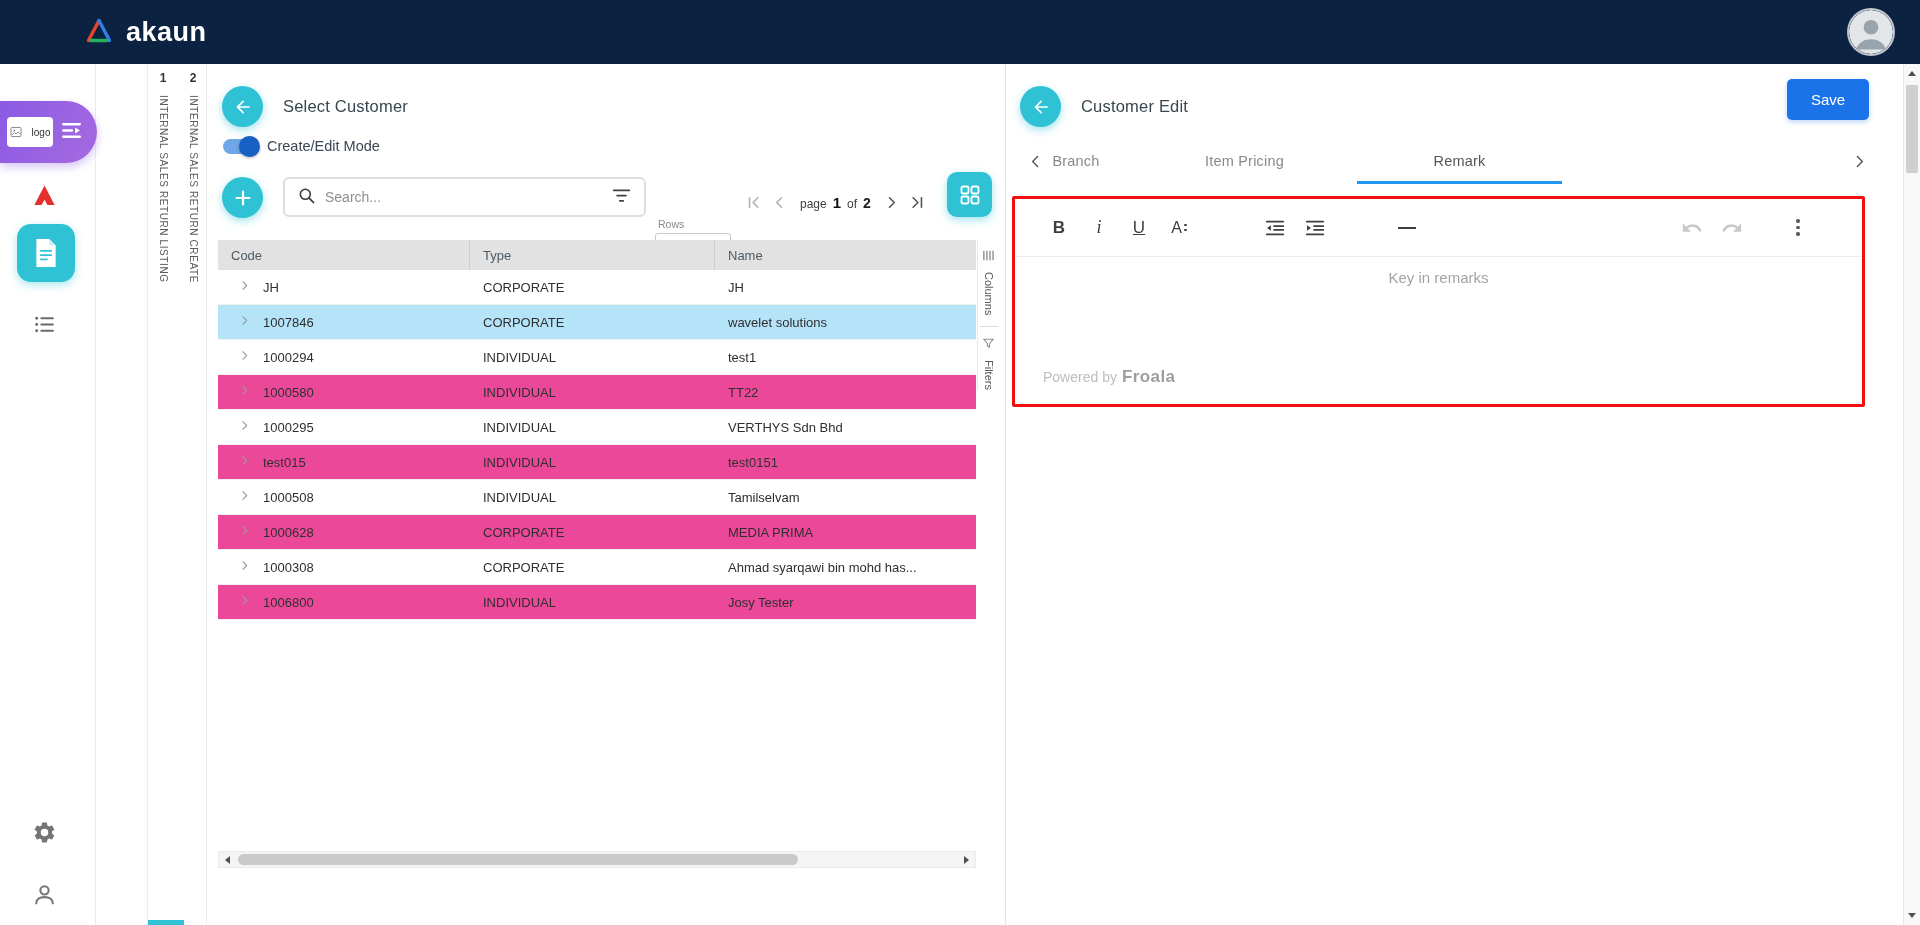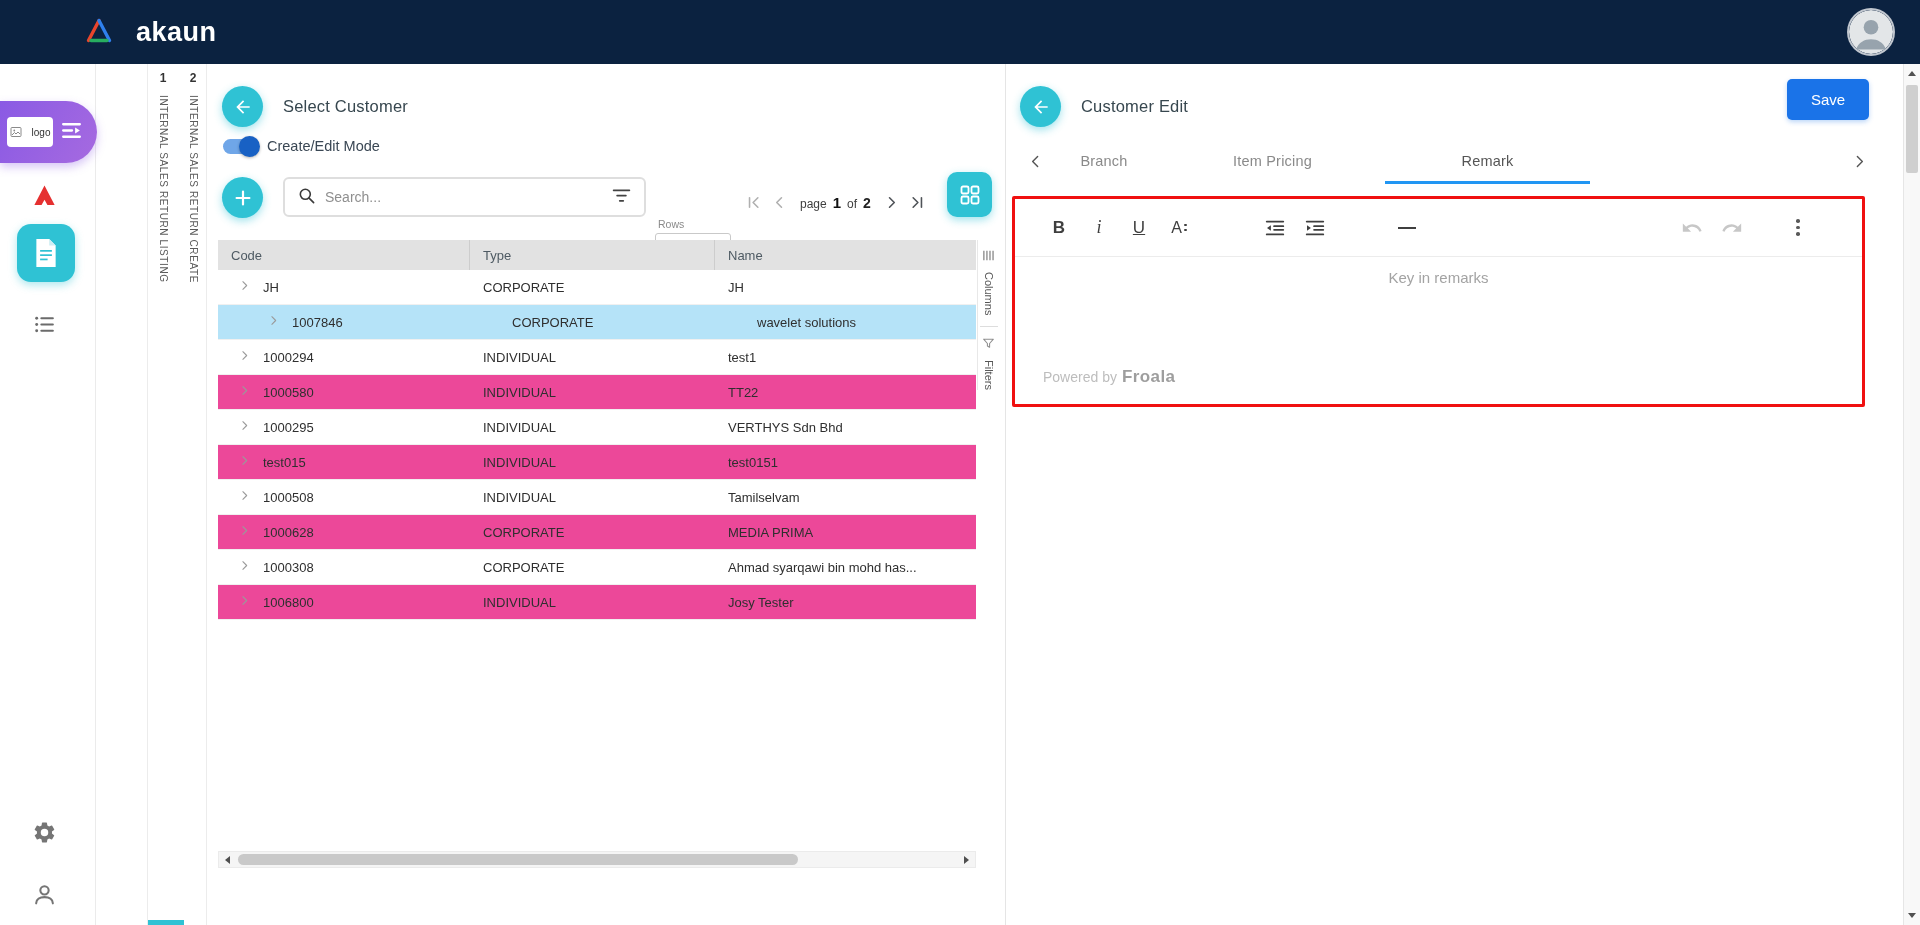--- a/index.html
+++ b/index.html
@@ -3,21 +3,21 @@
 <meta charset="utf-8">
 <style>
   * { margin:0; padding:0; box-sizing:border-box; }
   html,body { width:1920px; height:925px; overflow:hidden; background:#fff;
               font-family:"Liberation Sans", sans-serif; }
   .stage { position:relative; width:1920px; height:925px; background:#fff; overflow:hidden; }
 
   
   .topbar { position:absolute; left:0; top:0; width:1920px; height:64px; background:#0b2240;
             display:flex; align-items:center; }
-  .brand { position:absolute; left:84px; top:0; height:64px; display:flex; align-items:center; gap:22px; }
+  .brand { position:absolute; left:84px; top:0; height:64px; display:flex; align-items:center; gap:12px; }
   .brand-text { color:#fff; font-size:27px; font-weight:700; letter-spacing:.5px; }
   .avatar { position:absolute; left:1849px; top:10px; width:44px; height:44px; border-radius:50%;
             box-shadow:0 0 0 2px rgba(255,255,255,.75); cursor:pointer; overflow:hidden; }
 
   
   .sidebar { position:absolute; left:0; top:64px; bottom:0; width:96px; background:#fff;
              border-right:1px solid #ebebeb; }
   .logo-box { position:absolute; left:0; top:37px; width:97px; height:62px;
               border-radius:0 31px 31px 0; background:linear-gradient(120deg,#8a5ae4,#a66ae0);
               display:flex; align-items:center; justify-content:space-between; padding:0 13px 0 7px;
@@ -81,21 +81,21 @@
 
   
   .ctable { position:absolute; left:218px; top:240px; width:758px; }
   .thead { display:grid; grid-template-columns:252px 245px 261px; height:30px; background:#e2e2e2;
            font-size:13px; color:#4e5a63; }
   .th { display:flex; align-items:center; padding-left:13px; border-right:1px solid #cdcdcd; cursor:pointer; }
   .th:last-child { border-right:none; }
   .trow { display:grid; grid-template-columns:252px 245px 261px; height:35px; align-items:center;
           font-size:13px; color:#2f2f2f; background:#fff; border-bottom:1px solid #f0f0f0; cursor:pointer; }
   .trow.even { background:#ec4899; }
-  .trow.selected { background:#b5e3f8;padding-left:29px; }
+  .trow.selected { background:#b5e3f8; }
   .c-code { display:flex; align-items:center; gap:12px; padding-left:20px; }
   .c-type, .c-name { padding-left:13px; white-space:nowrap; overflow:hidden; }
 
   .hscroll { position:absolute; left:218px; top:851px; width:758px; height:17px; background:#f5f5f5;
              border:1px solid #ebebeb; }
   .hs-btn { position:absolute; top:0; width:17px; height:15px; display:flex; align-items:center;
             justify-content:center; cursor:pointer; }
   .tri-left  { width:0;height:0;border-top:4px solid transparent;border-bottom:4px solid transparent;border-right:5px solid #4f4f4f; }
   .tri-right { width:0;height:0;border-top:4px solid transparent;border-bottom:4px solid transparent;border-left:5px solid #4f4f4f; }
   .hs-thumb { position:absolute; left:19px; top:2px; height:11px; width:560px; background:#c9c9c9;
@@ -105,21 +105,21 @@
   .side-strip { position:absolute; left:977px; top:240px; width:22px; display:flex; flex-direction:column;
                 align-items:center; border-left:1px solid #e8e8e8; padding-top:8px; }
   .vlabel { writing-mode:vertical-rl; font-size:11px; color:#555; margin-top:6px; cursor:pointer; }
   .strip-divider { width:18px; height:1px; background:#ddd; margin:11px 0 9px; }
 
   
   .panel-divider { position:absolute; left:1005px; top:64px; bottom:0; width:1px; background:#e5e5e5; }
   .save-btn { position:absolute; left:1787px; top:79px; width:82px; height:41px; background:#1a73e8;
               color:#fff; font-size:15px; font-weight:500; border:none; border-radius:5px; cursor:pointer;
               font-family:"Liberation Sans",sans-serif; box-shadow:0 2px 5px rgba(26,115,232,.3); }
-  .edit-tabs { position:absolute; left:1048px; top:140px; height:44px; display:flex; }
+  .edit-tabs { position:absolute; left:1020px; top:140px; height:44px; display:flex; }
   .etab { display:flex; align-items:center; justify-content:center; font-size:14.5px; color:#8a8a8a;
           border-bottom:3px solid transparent; letter-spacing:.2px; cursor:pointer; white-space:nowrap; }
   .etab.active { color:#555; border-bottom-color:#2196f3; }
   .etab.tab-0 { width:112px; } .etab.tab-1 { width:225px; } .etab.tab-2 { width:205px; } .etab.tab-3 { width:240px; }
   .tab-chevron { position:absolute; top:147px; width:22px; height:28px; background:none; border:none;
                  display:flex; align-items:center; justify-content:center; cursor:pointer; }
 
   
   .annotation { position:absolute; left:1012px; top:196px; width:853px; height:211px;
                 border:3px solid #f01010; border-radius:2px; background:#fff; }

